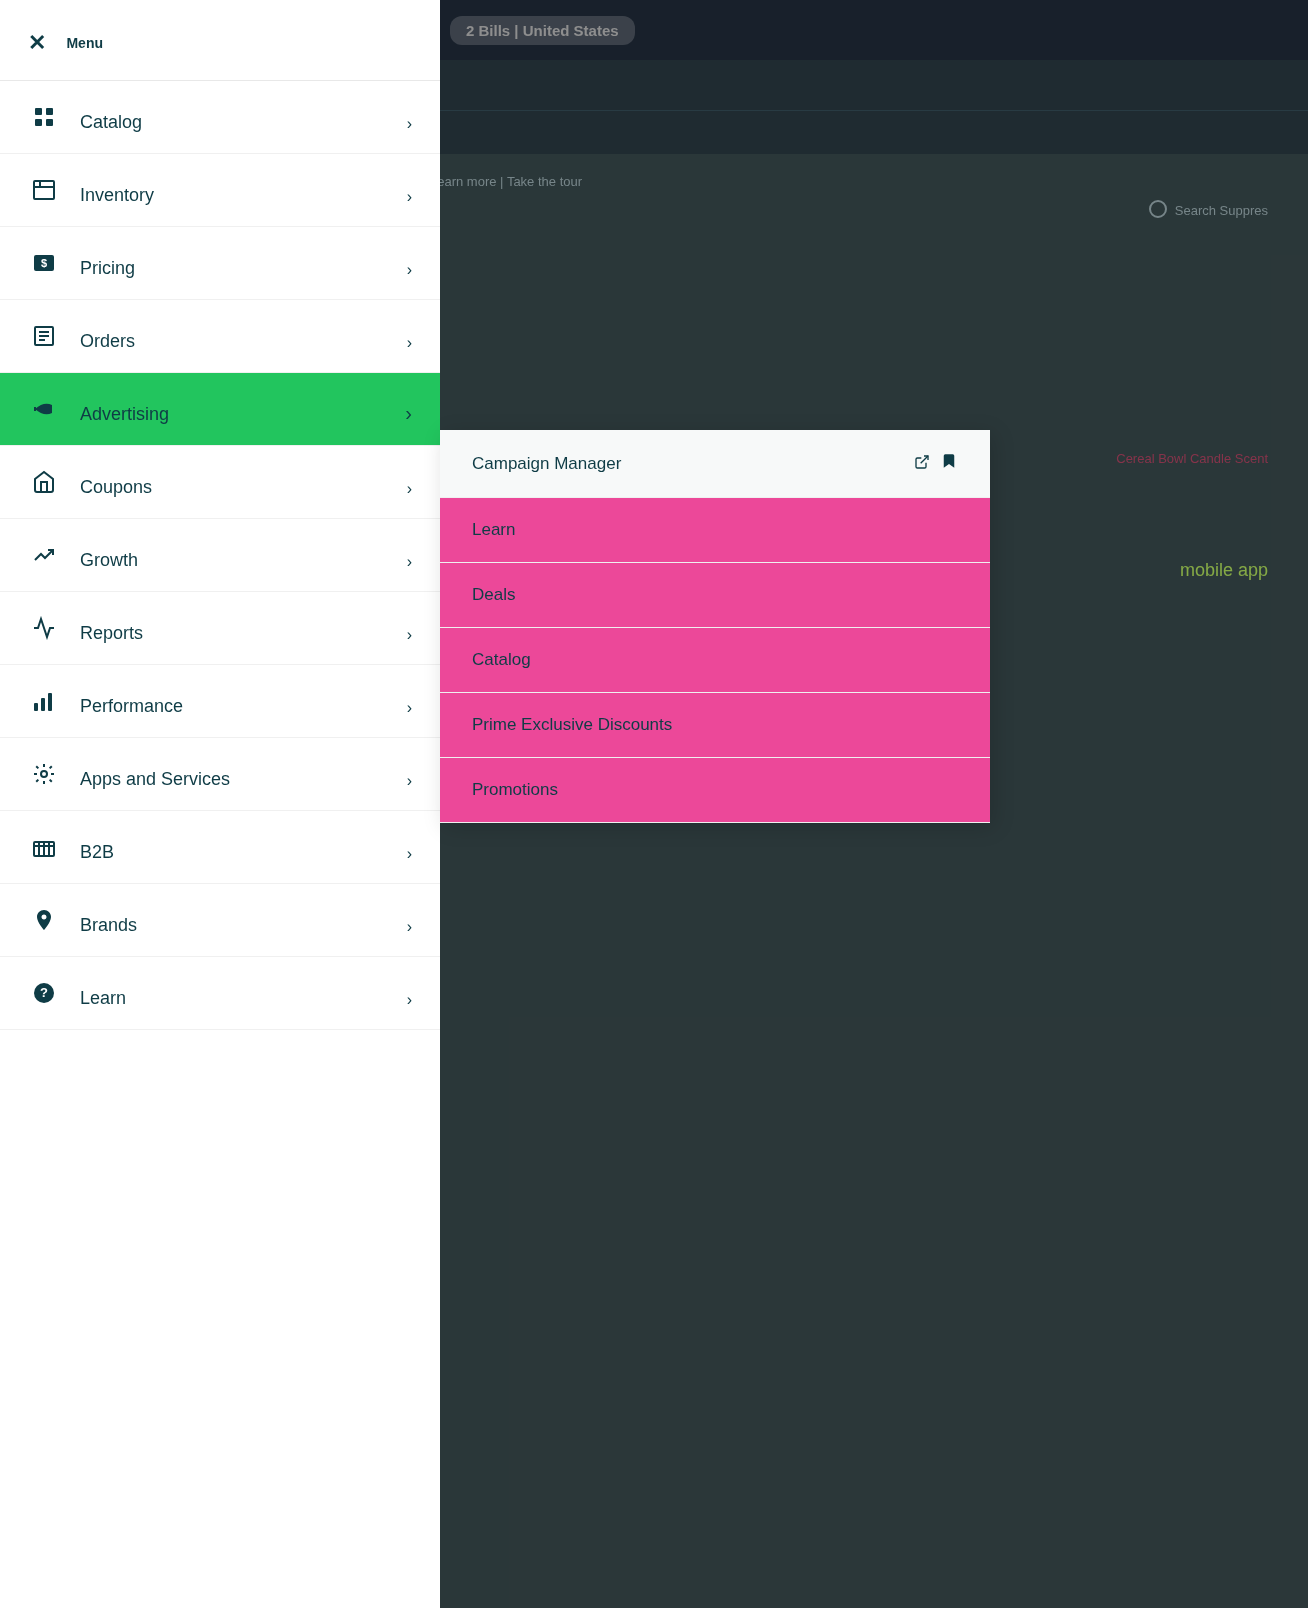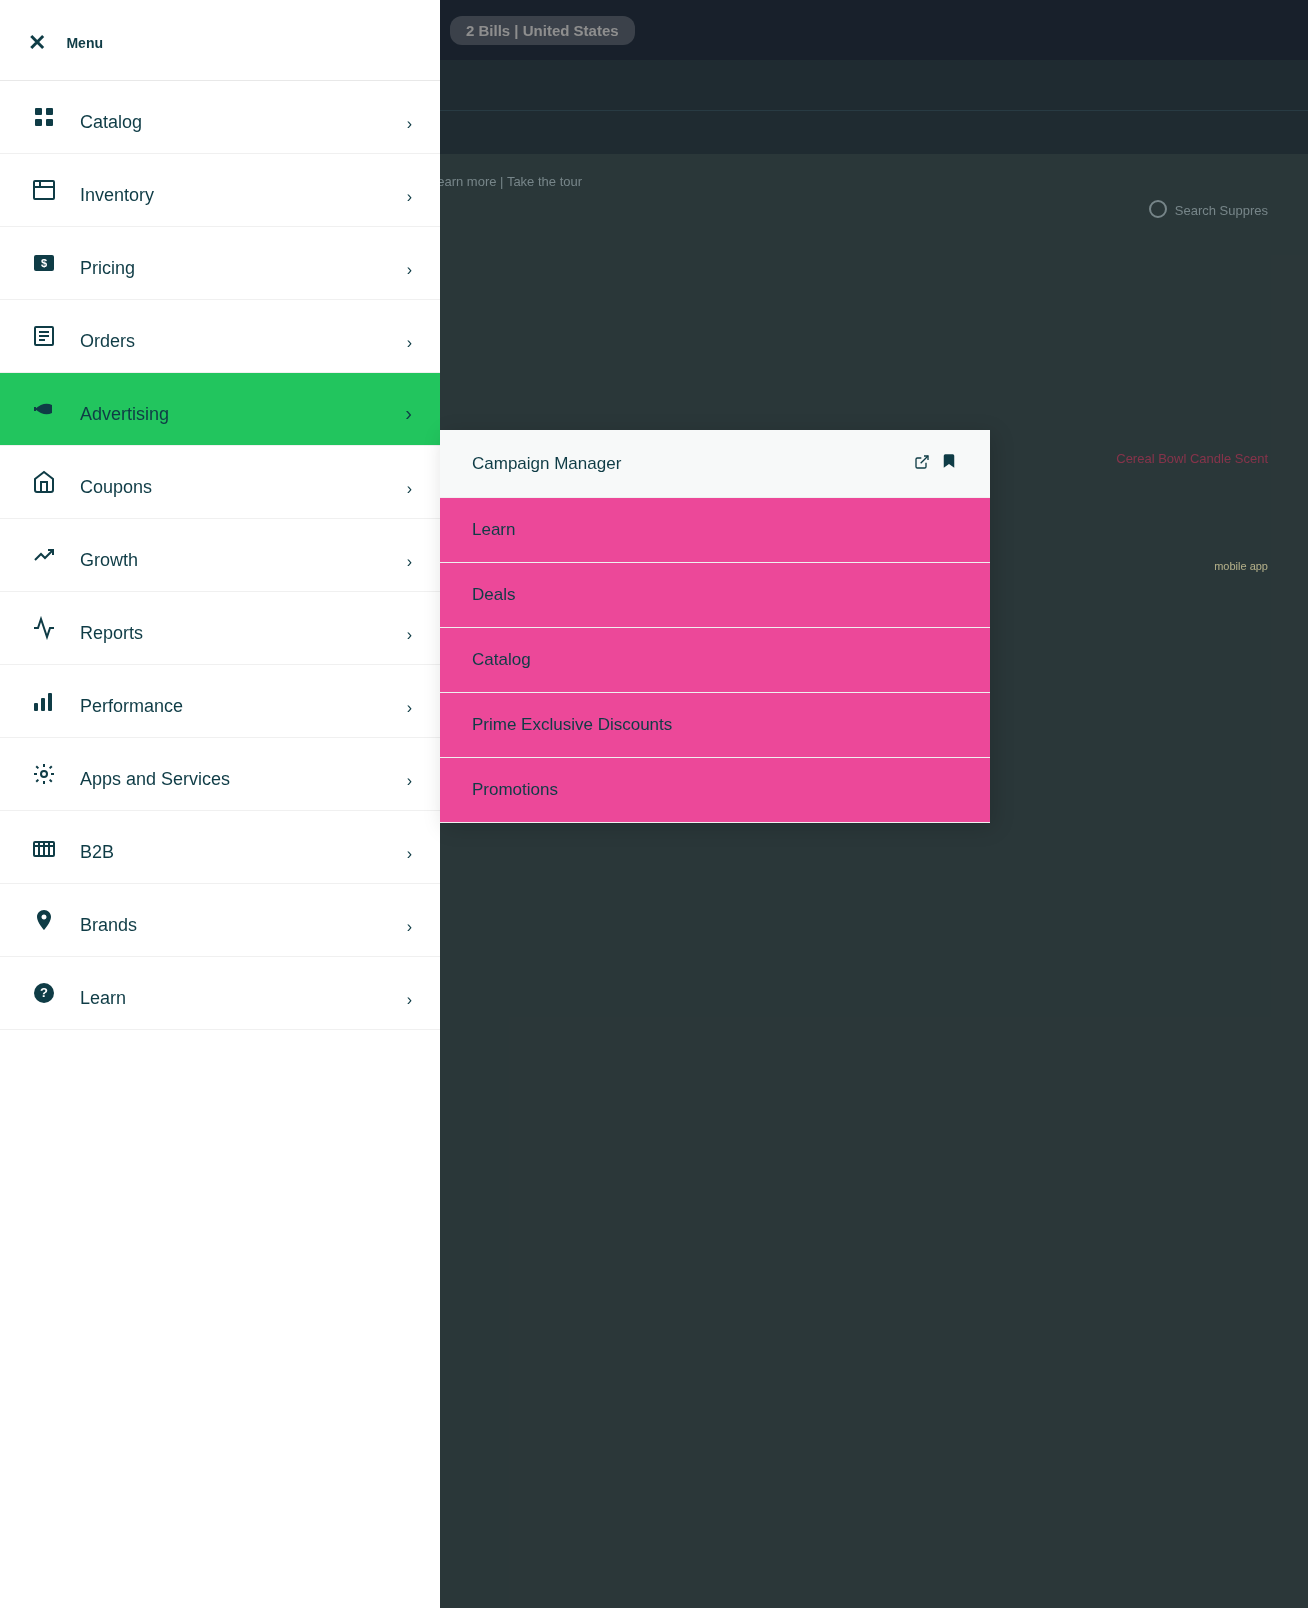--- a/index.html
+++ b/index.html
@@ -104,22 +104,22 @@
       right: 40px;
       color: #c04a6b;
       font-size: 13px;
       line-height: 1.4;
     }
 
     .bg-mobile-text {
       position: absolute;
       top: 560px;
       right: 40px;
-      color: #fef9c3;
-      font-size: 11px;
+      color: #bef264;
+      font-size: 18px;
     }
 
     
     .overlay {
       position: absolute;
       top: 0; left: 0;
       width: 100%; height: 100%;
       background: rgba(0,0,0,0.3);
     }
 

